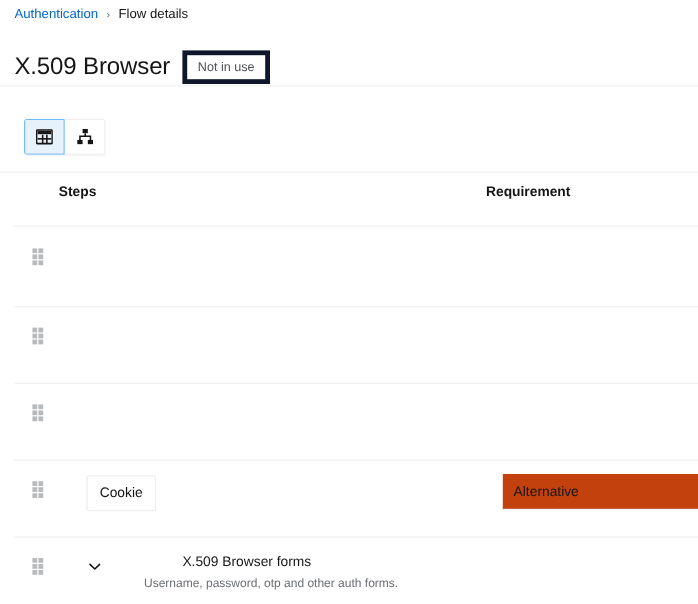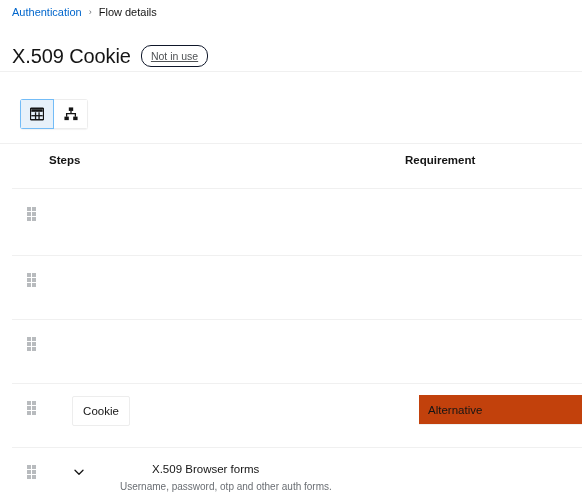--- a/index.html
+++ b/index.html
@@ -56,27 +56,26 @@
     color: #151515;
     line-height: 26px;
     letter-spacing: -0.1px;
   }
   .status-badge {
     display: inline-flex;
     align-items: center;
     justify-content: center;
     height: 20px;
     padding: 0 9px;
-    border: 1px solid #0f172a;
-    border-radius: 10px;
+    border: 4px solid #0f172a;
+    border-radius: 0;
     font-size: 10.5px;
     color: #4f5255;
     background: #ffffff;
     white-space: nowrap;
-    text-decoration: underline;
   }
 
   
   .hr-full {
     position: absolute;
     left: 0;
     width: 582px;
     height: 1px;
     background: #f0f0f0;
   }
@@ -225,21 +224,21 @@
 </head>
 <body>
 
 <nav class="breadcrumb">
   <a class="crumb-link" href="#">Authentication</a>
   <span class="crumb-sep">›</span>
   <span class="crumb-current">Flow details</span>
 </nav>
 
 <div class="title-row">
-  <h1 class="page-title">X.509 Cookie</h1>
+  <h1 class="page-title">X.509 Browser</h1>
   <span class="status-badge">Not in use</span>
 </div>
 
 <div class="hr-full" style="top:71px;"></div>
 
 <div class="toggle-group">
   <button class="toggle-btn selected">
     <span>
       <svg width="14" height="14" viewBox="0 0 16 16" aria-hidden="true">
         <rect x="0.5" y="1.5" width="15" height="13" rx="1" fill="none" stroke="#151515" stroke-width="1.6"></rect>

